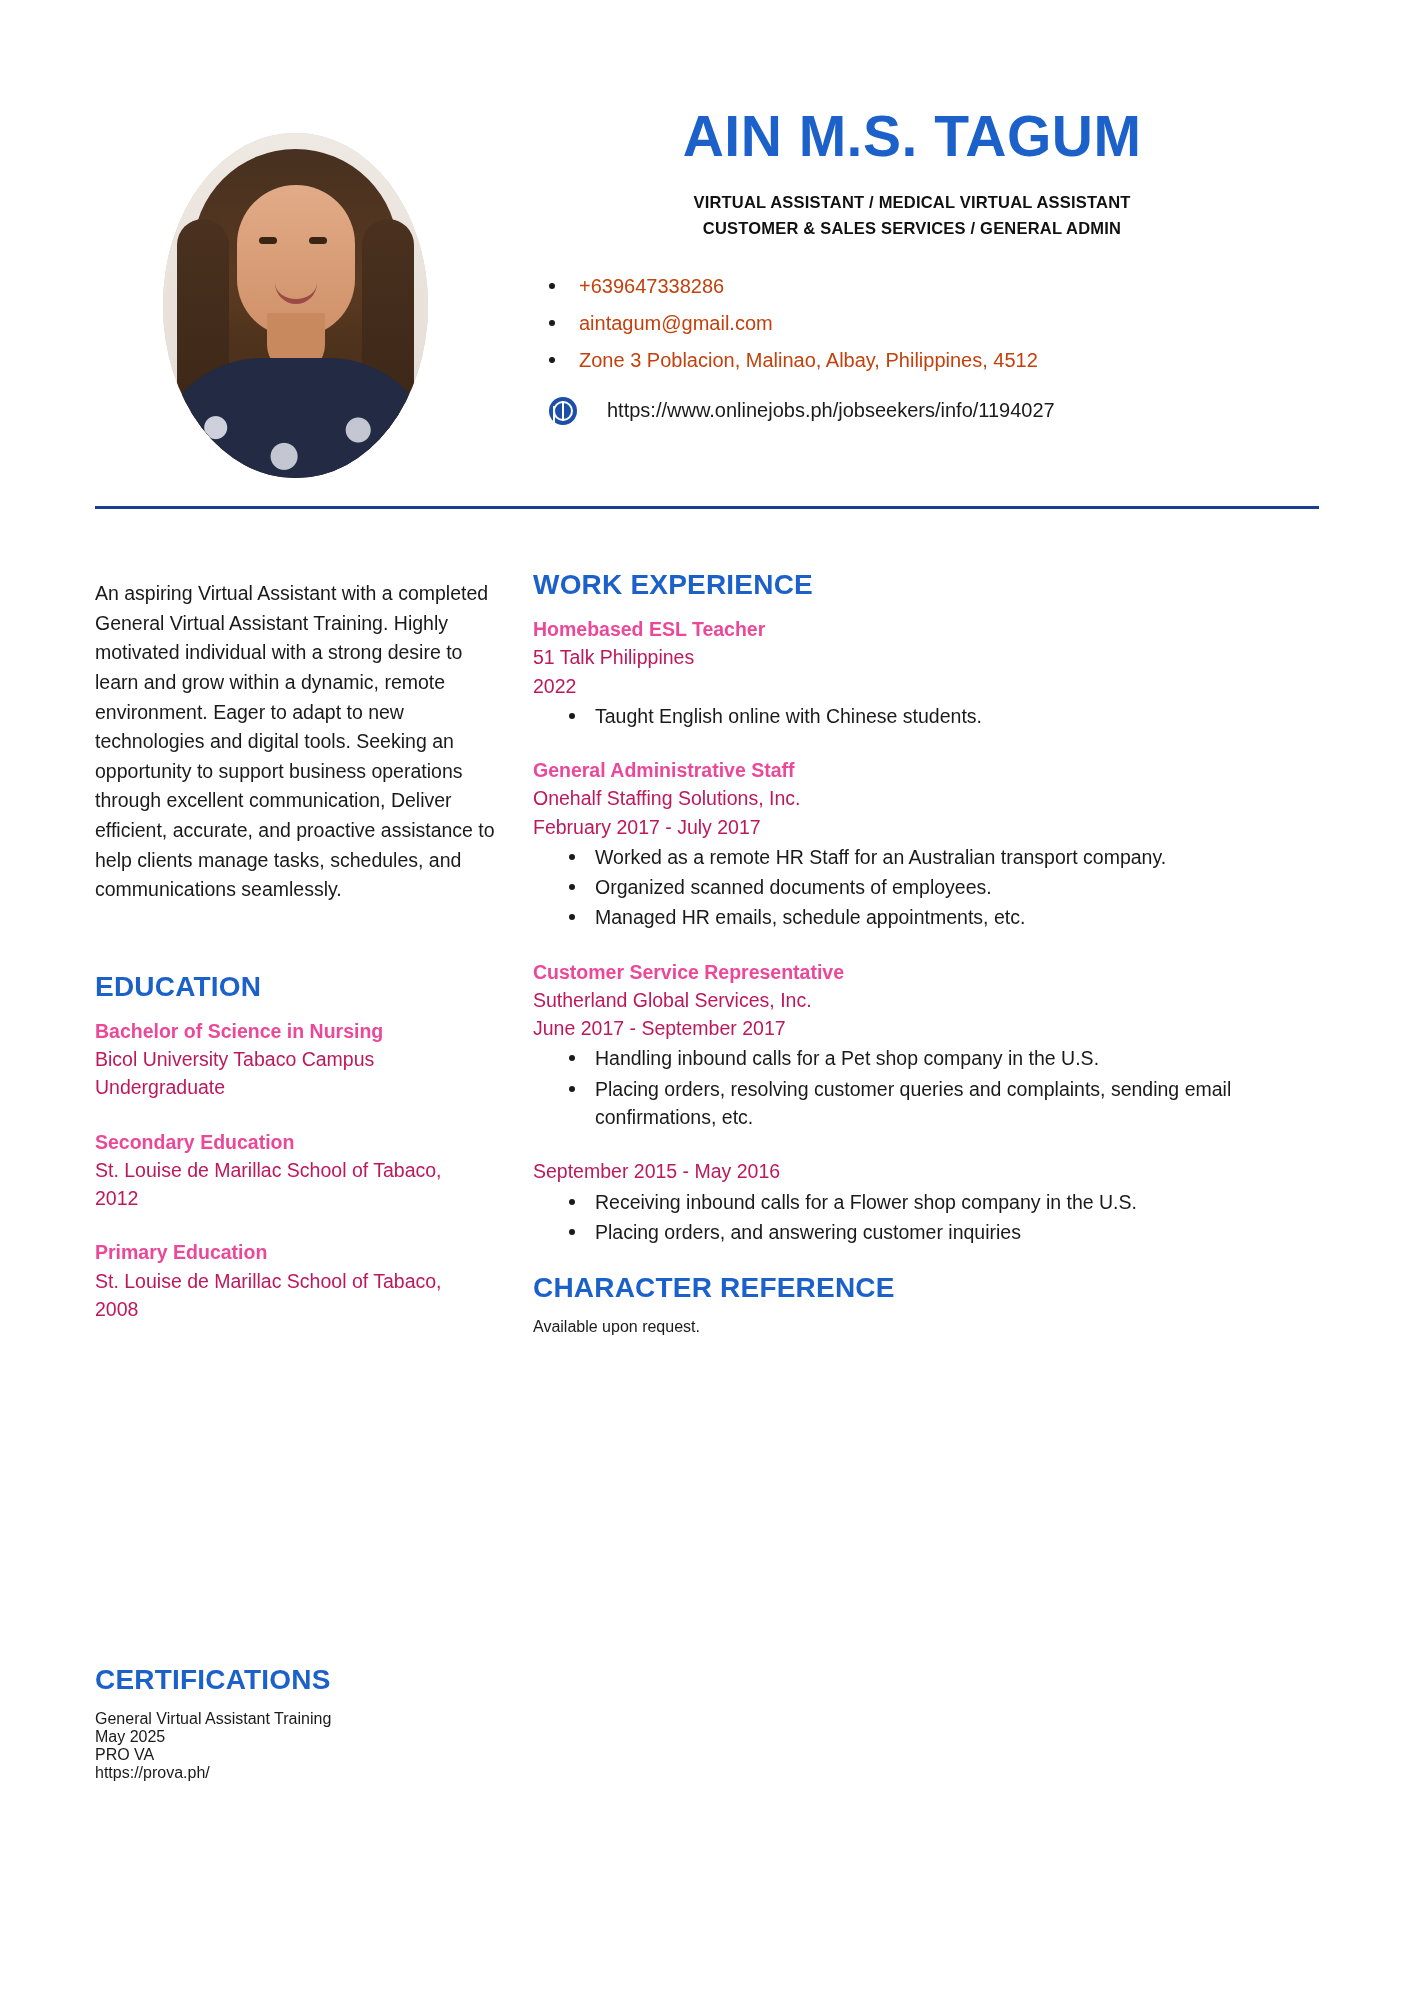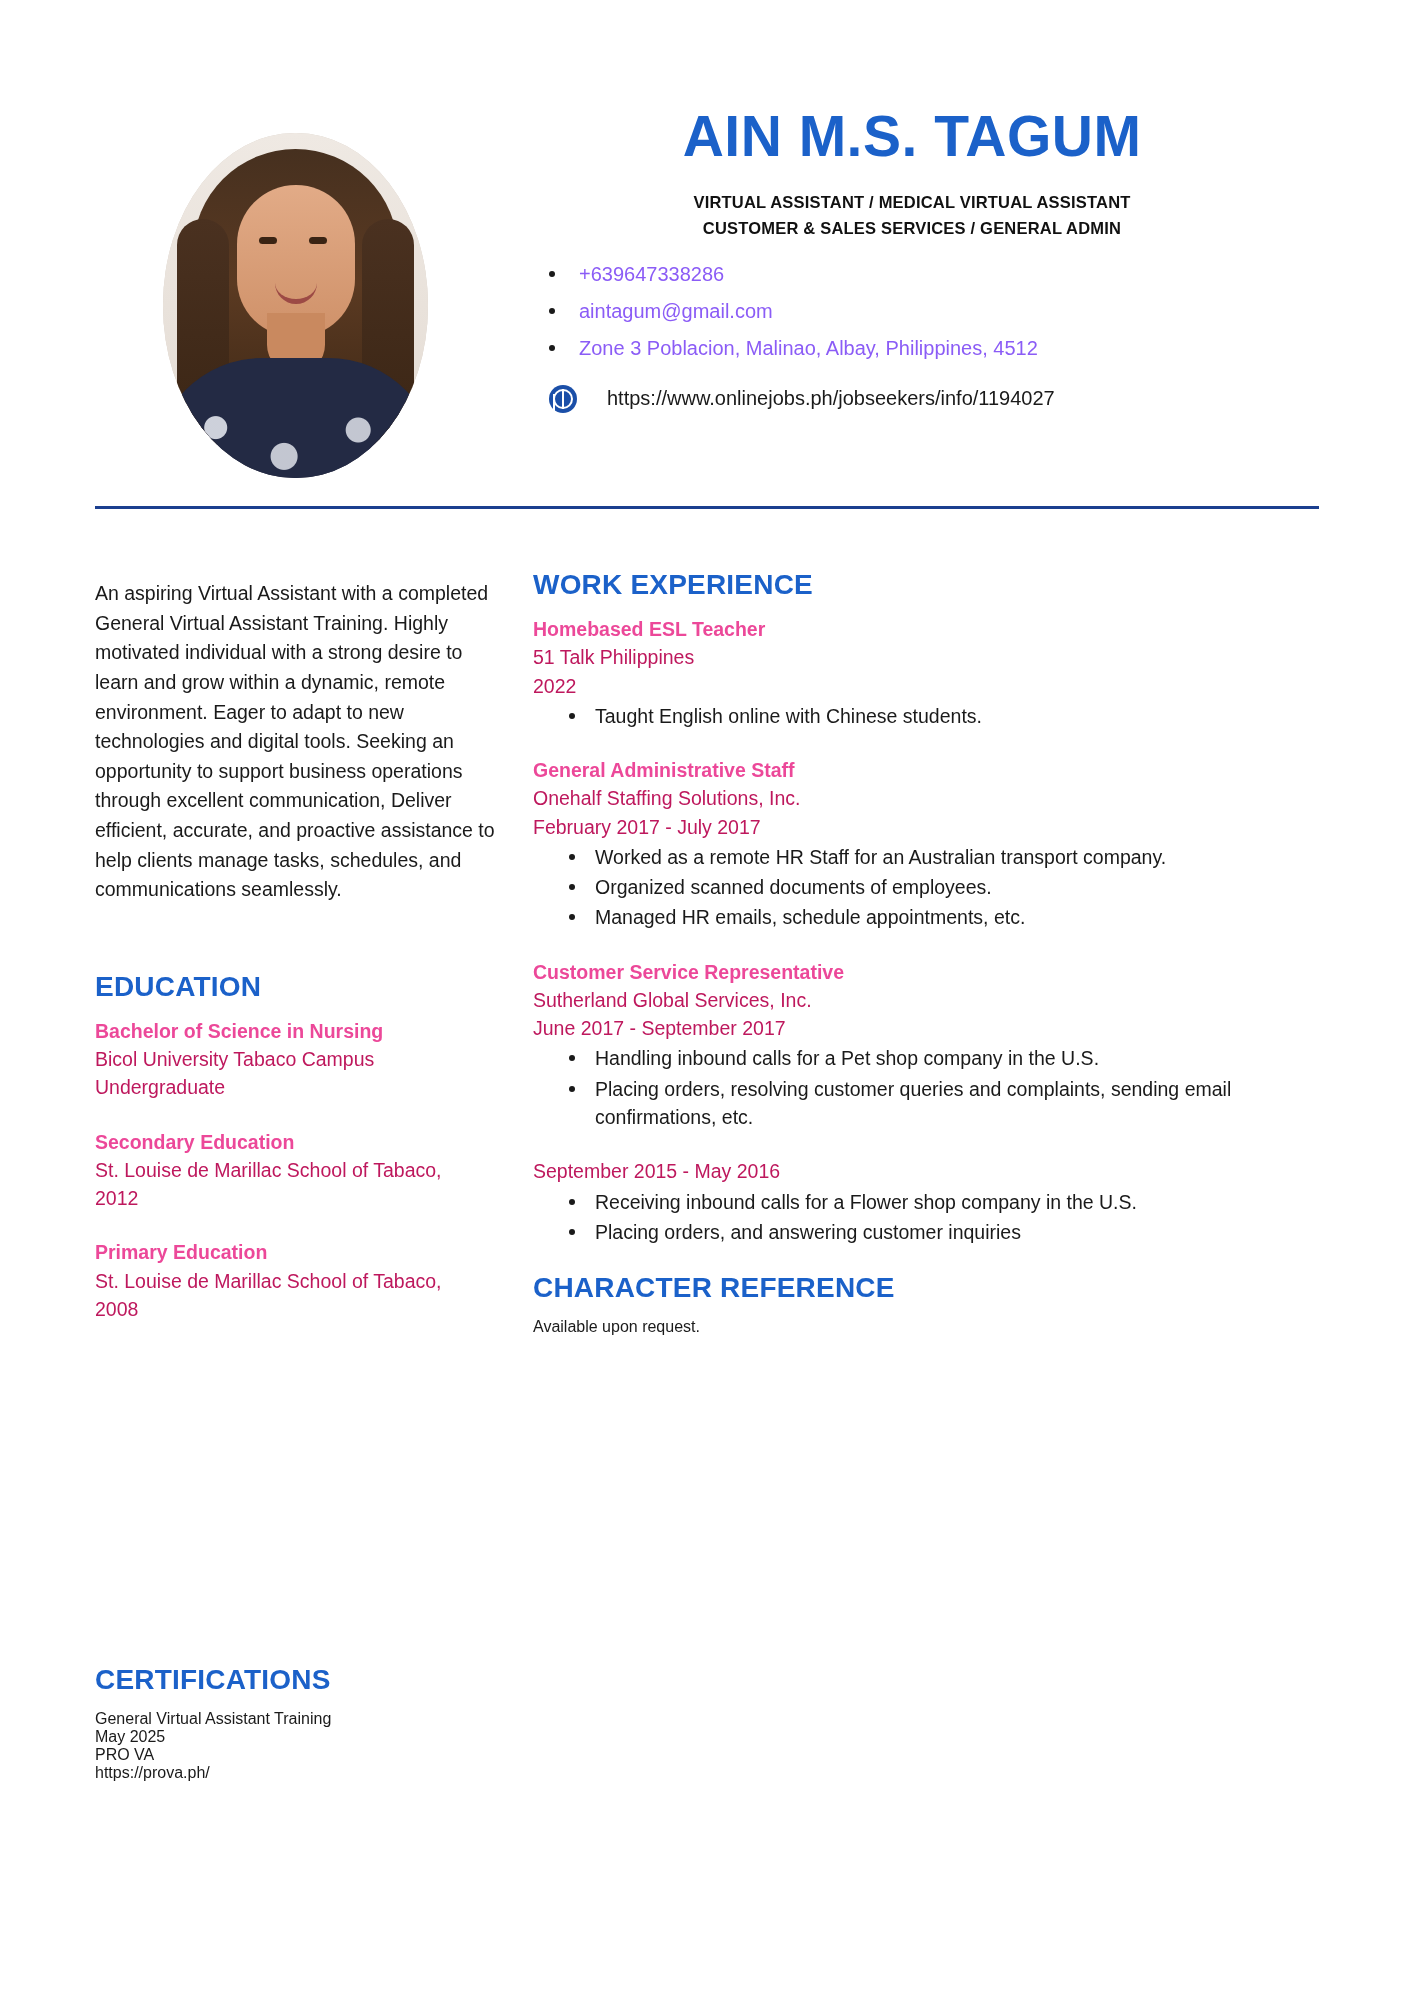--- a/index.html
+++ b/index.html
@@ -130,29 +130,29 @@
     margin: 0 0 22px 0;
     line-height: 1.05;
   }
   .titles {
     text-align: center;
     font-size: 16.5px;
     font-weight: 700;
     letter-spacing: 0.2px;
     color: #111;
     line-height: 1.6;
-    margin-bottom: 14px;
+    margin-bottom: 26px;
   }
   ul.contact {
     list-style: none;
     margin: 0;
     padding: 0 0 0 44px;
     font-size: 20px;
     line-height: 1.85;
-    color: #8b5cf6;
+    color: #c2410c;
   }
   ul.contact li {
     position: relative;
     padding-left: 30px;
   }
   ul.contact li::before {
     content: "";
     position: absolute;
     left: 0;
     top: 15px;

